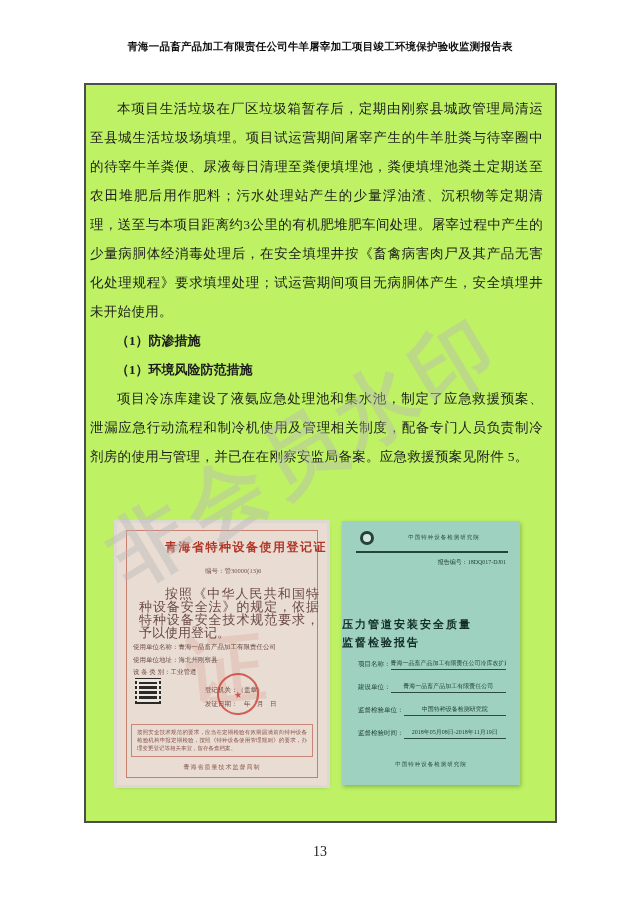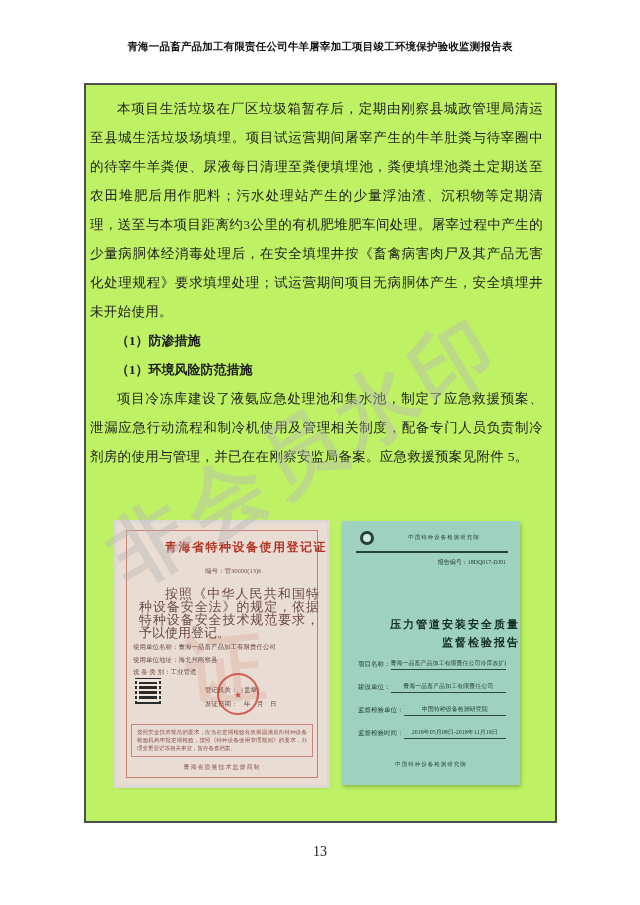--- a/index.html
+++ b/index.html
@@ -93,21 +93,21 @@
     border:3px solid #26403a; border-radius:50%; background:#cfe8de;
   }
   .cr-org {
     position:absolute; top:13px; left:40px; right:14px; text-align:center;
     font-size:5.5px; color:#2a4a42; letter-spacing:1px;
   }
   .cr-rule { position:absolute; left:14px; right:12px; top:30px; height:2px;
     background:#23443c; }
   .cr-no { position:absolute; top:37px; right:14px; font-size:6px; color:#1f3d35; }
   .cr-title1, .cr-title2 {
-    position:absolute; left:0; width:100%; text-align:right;
+    position:absolute; left:0; width:100%; text-align:left;
     font-size:11px; font-weight:bold; color:#132e28; letter-spacing:2px;
   }
   .cr-title1 { top:96px; }
   .cr-title2 { top:114px; }
   .cr-fields { position:absolute; left:16px; right:14px; top:126px; }
   .cr-row { display:flex; align-items:flex-end; height:23px; }
   .cr-label { font-size:6.5px; color:#1f3d35; white-space:nowrap; padding-bottom:1px; }
   .cr-value {
     flex:1; border-bottom:1px solid #2a4a42; text-align:center;
     font-size:6px; color:#1f3d35; padding-bottom:1px; white-space:nowrap; overflow:hidden;

